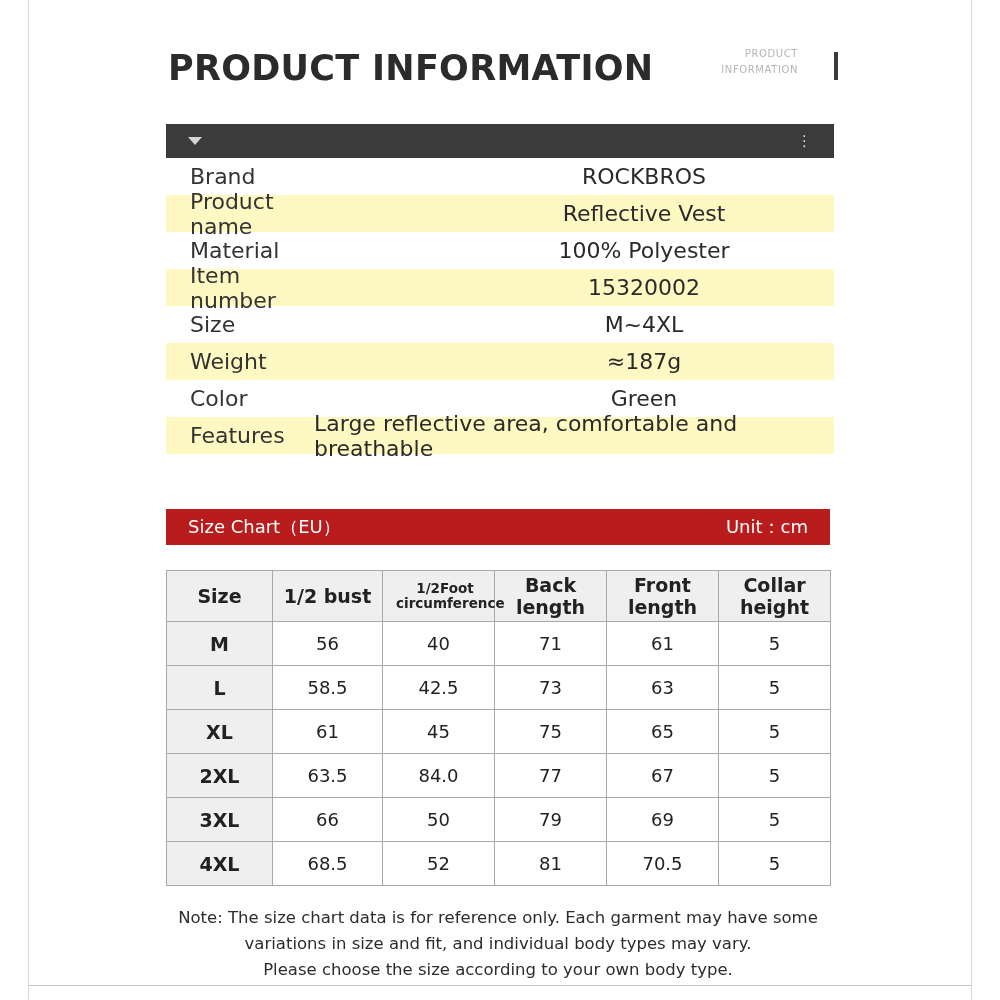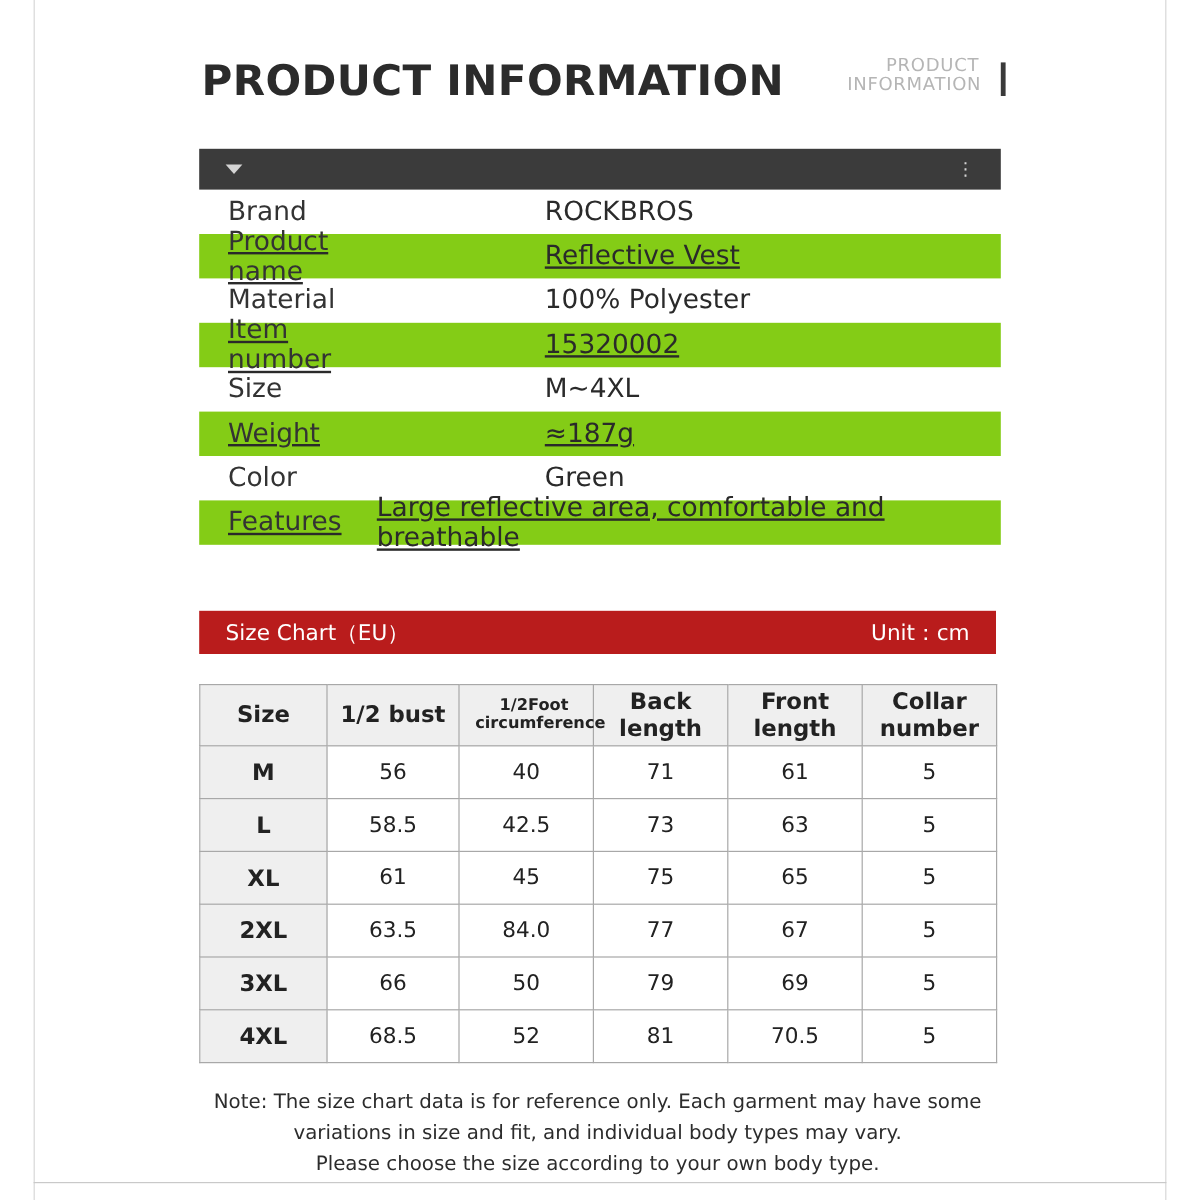--- a/index.html
+++ b/index.html
@@ -55,25 +55,25 @@
   .header-title {
     font-size: 35px;
     font-weight: bold;
     letter-spacing: 0.3px;
     color: #2b2b2b;
     line-height: 56px;
     white-space: nowrap;
   }
   .header-sub {
     position: absolute;
-    right: 24px;
+    right: 42px;
     top: 6px;
     width: 110px;
     text-align: right;
-    font-size: 15px;
+    font-size: 10px;
     line-height: 16px;
     color: #b5b5b5;
     letter-spacing: 0.6px;
   }
   .header-bar {
     position: absolute;
     right: 2px;
     top: 12px;
     width: 4px;
     height: 28px;
@@ -110,30 +110,30 @@
     line-height: 18px;
     letter-spacing: 0;
   }
   .info-row {
     display: flex;
     align-items: center;
     height: 37px;
     font-size: 22px;
     color: #2a2a2a;
   }
-  .info-row.alt { background: #84cc16; text-decoration: underline; }
+  .info-row.alt { background: #fef9c3; }
   .info-row .k {
     width: 150px;
     padding-left: 24px;
     box-sizing: border-box;
     color: #333;
   }
   .info-row .v {
     flex: 1;
-    text-align: left;
+    text-align: center;
     padding-left: 138px;
     box-sizing: border-box;
   }
   .info-row.features .k {
     width: 144px;
   }
   .info-row.features .v {
     padding-left: 0;
     text-align: left;
     padding-left: 4px;
@@ -285,21 +285,21 @@
     <thead>
       <tr>
         <th>Size</th>
         <th>1/2 bust</th>
         <th class="small">
           <div>1/2Foot</div>
           <div>circumference</div>
         </th>
         <th>Back length</th>
         <th>Front length</th>
-        <th>Collar number</th>
+        <th>Collar height</th>
       </tr>
     </thead>
     <tbody>
       <tr>
         <td class="sizecol">M</td>
         <td>56</td>
         <td>40</td>
         <td>71</td>
         <td>61</td>
         <td>5</td>

